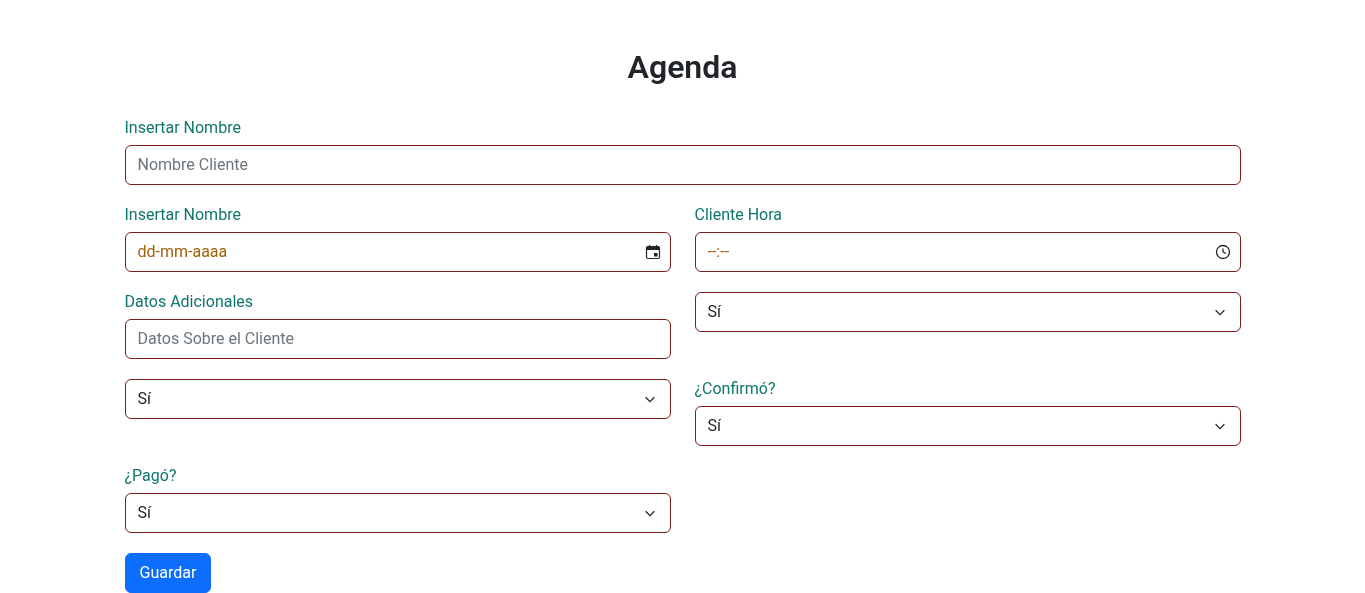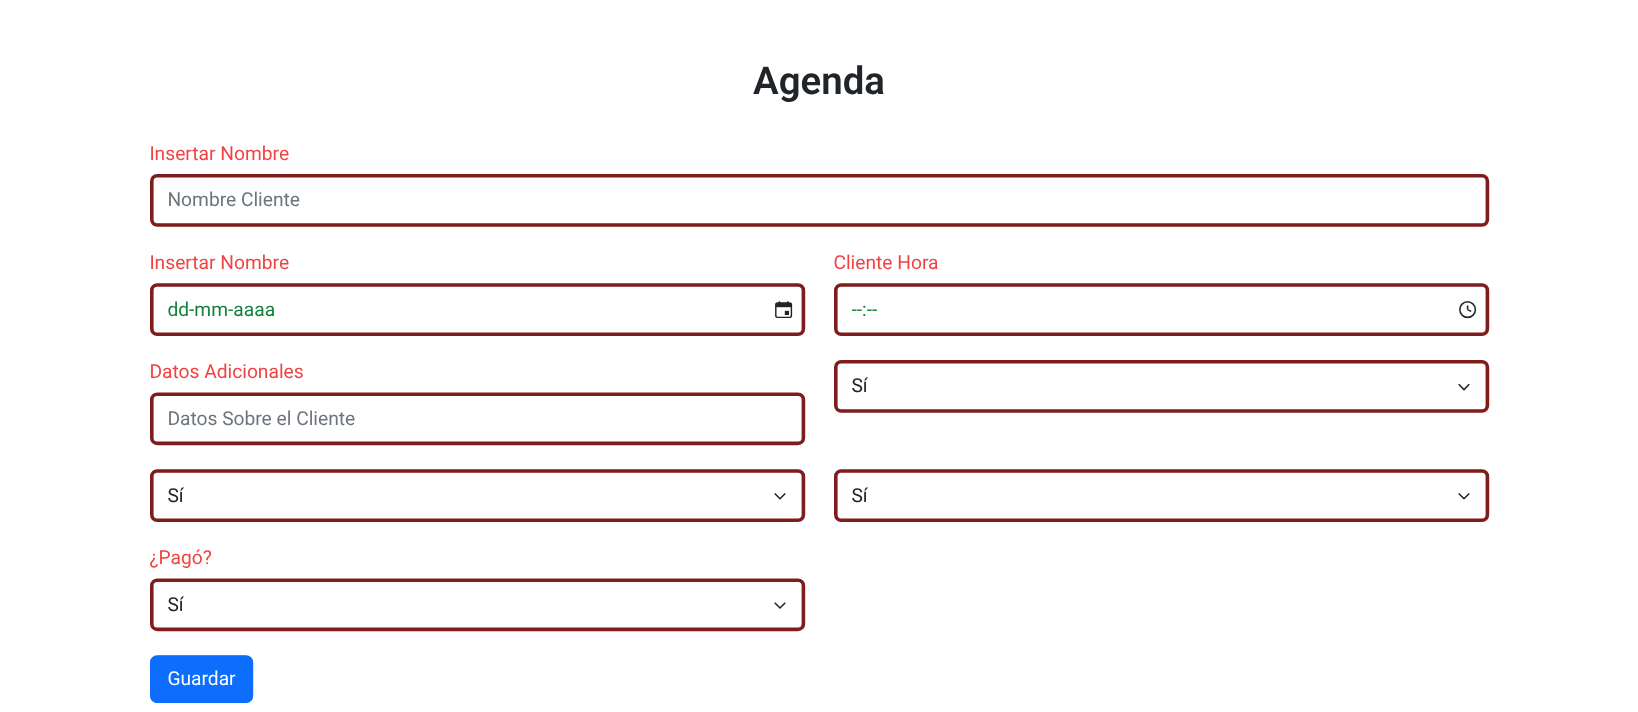--- a/index.html
+++ b/index.html
@@ -43,32 +43,32 @@
       padding-left: 12px;
       padding-right: 12px;
     }
     .form-group {
       margin-bottom: 20px;
     }
     label {
       display: block;
       margin-bottom: 8px;
       font-size: 16px;
-      color: #ef4444;
+      color: #0f766e;
     }
     .form-control {
       display: block;
       width: 100%;
       padding: 7px 12px;
       font-size: 16px;
       line-height: 1.5;
       color: #212529;
       background-color: #fff;
       background-clip: padding-box;
-      border: 3px solid #7f1d1d;
+      border: 1px solid #7f1d1d;
       border-radius: 6px;
       font-family: inherit;
     }
     .form-control::placeholder {
       color: #6c757d;
       opacity: 1;
     }
     .select-wrapper {
       position: relative;
     }
@@ -112,21 +112,21 @@
       line-height: 1.5;
       border-radius: 6px;
       font-family: inherit;
     }
     .btn-primary {
       color: #fff;
       background-color: #0d6efd;
       border-color: #0d6efd;
     }
     .date-text, .time-text {
-      color: #15803d;
+      color: #a16207;
     }
   </style>
 </head>
 <body>
 
 <div class="container">
   <h1>Agenda</h1>
 
   <form>
     <div class="row">
@@ -206,20 +206,21 @@
             <span class="select-arrow">
               <svg width="14" height="14" viewBox="0 0 16 16" fill="none" stroke="currentColor" stroke-width="1.5">
                 <polyline points="3,6 8,11 13,6"></polyline>
               </svg>
             </span>
           </div>
         </div>
       </div>
       <div class="col-6">
         <div class="form-group">
+          <label>¿Confirmó?</label>
           <div class="select-wrapper">
             <select class="form-control">
               <option>Sí</option>
             </select>
             <span class="select-arrow">
               <svg width="14" height="14" viewBox="0 0 16 16" fill="none" stroke="currentColor" stroke-width="1.5">
                 <polyline points="3,6 8,11 13,6"></polyline>
               </svg>
             </span>
           </div>

